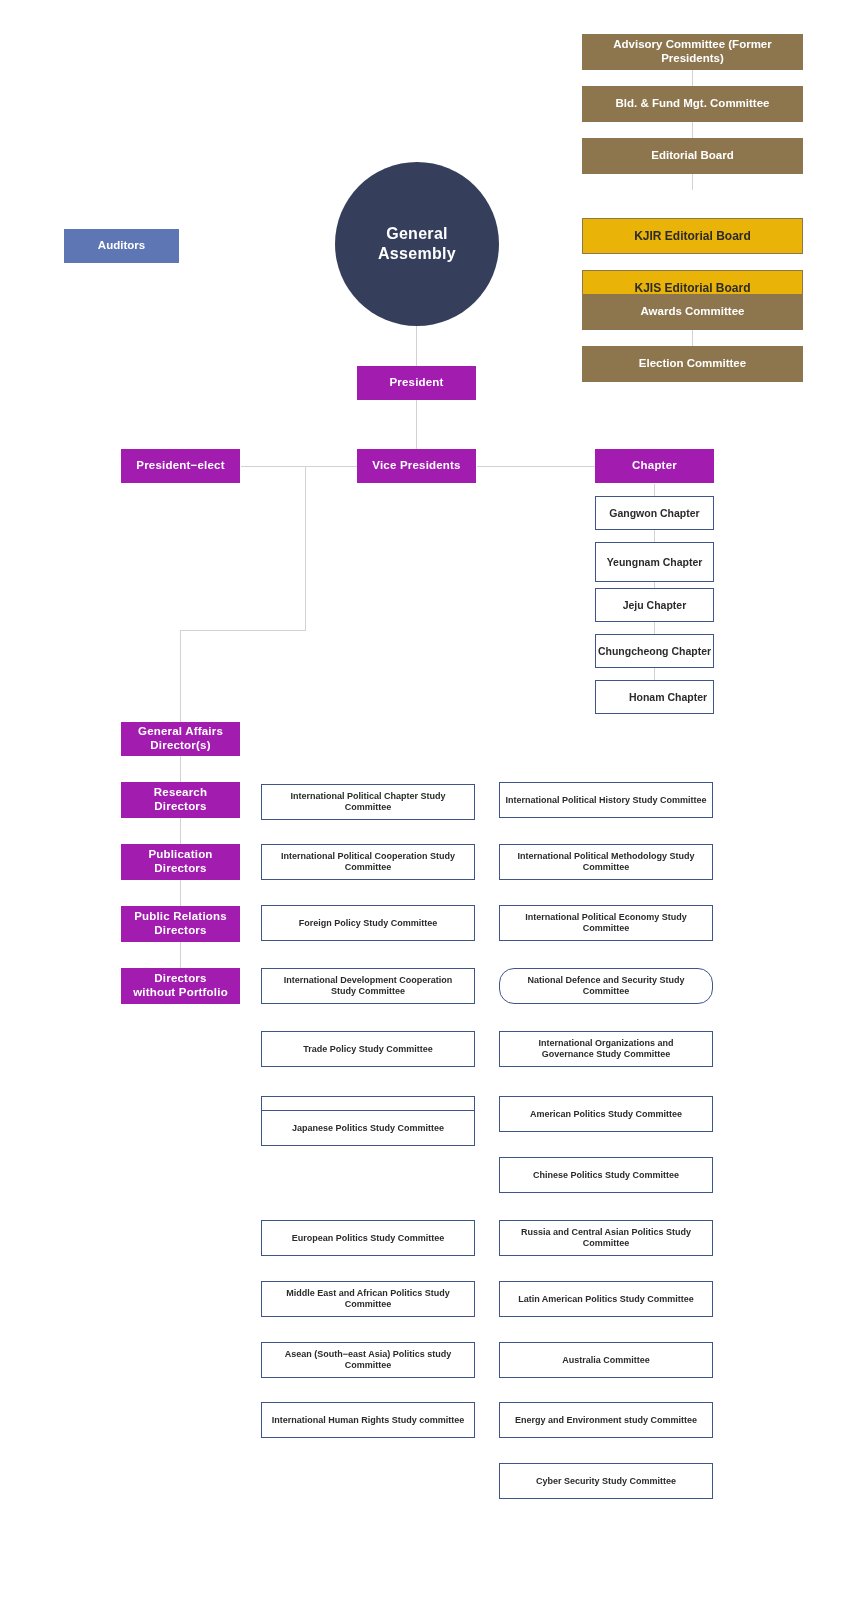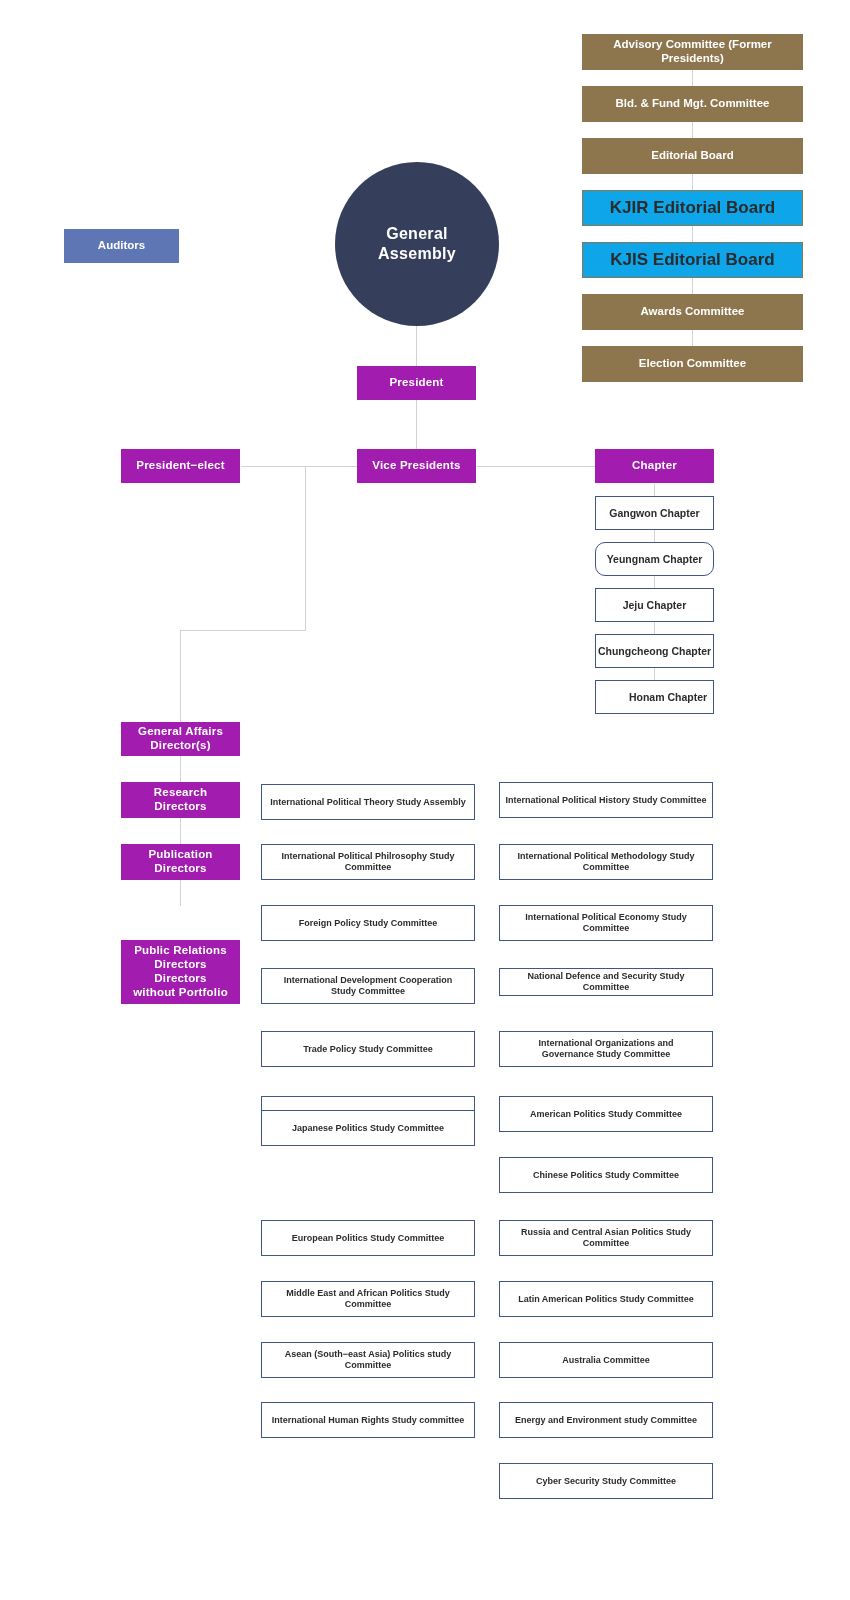--- a/index.html
+++ b/index.html
@@ -54,25 +54,26 @@
   }
   
   .box-brown {
     background: #8d754d;
     color: #ffffff;
     font-size: 11.5px;
     font-weight: bold;
   }
   
   .box-brown-outline {
-    background: #0ea5e9;
+    background: #eab308;
     border: 1.5px solid #8d754d;
     color: #2b2b2b;
-    font-size: 17px;
-    font-weight: bold;
+    font-size: 12px;
+    font-weight: bold;
+    margin-top: 28px;
   }
   
   .box-blue-outline {
     background: #ffffff;
     border: 1.5px solid #3f5488;
     color: #2b2b2b;
     font-size: 10.5px;
     font-weight: bold;
   }
   
@@ -149,53 +150,53 @@
 
   <div class="node box-blue-light" style="left:64px; top:229px; width:115px; height:34px;">Auditors</div>
 
   <div class="node box-blue" style="left:357px; top:366px; width:119px; height:34px;">President</div>
 
   <div class="node box-blue" style="left:121px; top:449px; width:119px; height:34px;">President−elect</div>
   <div class="node box-blue" style="left:357px; top:449px; width:119px; height:34px;">Vice Presidents</div>
   <div class="node box-blue" style="left:595px; top:449px; width:119px; height:34px;">Chapter</div>
 
   <div class="node box-blue-outline" style="left:595px; top:496px; width:119px; height:34px;">Gangwon Chapter</div>
-  <div class="node box-blue-outline" style="left:595px; top:542px; width:119px; height:34px;border-radius:10px;">Yeungnam Chapter</div>
+  <div class="node box-blue-outline" style="left:595px; top:542px; width:119px; height:40px;">Yeungnam Chapter</div>
   <div class="node box-blue-outline" style="left:595px; top:588px; width:119px; height:34px;">Jeju Chapter</div>
   <div class="node box-blue-outline" style="left:595px; top:634px; width:119px; height:34px;text-align:center;">Chungcheong Chapter</div>
   <div class="node box-blue-outline" style="left:595px; top:680px; width:119px; height:34px;padding-left:27px;">Honam Chapter</div>
 
   <div class="node box-blue" style="left:121px; top:722px; width:119px; height:34px;">General Affairs
 Director(s)</div>
   <div class="node box-blue" style="left:121px; top:782px; width:119px; height:36px;">Research
 Directors</div>
   <div class="node box-blue" style="left:121px; top:844px; width:119px; height:36px;">Publication
 Directors</div>
-  <div class="node box-blue" style="left:121px; top:906px; width:119px; height:36px;margin-top:34px;">Public Relations
+  <div class="node box-blue" style="left:121px; top:906px; width:119px; height:36px;">Public Relations
 Directors</div>
   <div class="node box-blue" style="left:121px; top:968px; width:119px; height:36px;">Directors
 without Portfolio</div>
 
-  <div class="node box-committee" style="left:261px; top:784px;  width:214px; height:36px;">International Political Theory Study Assembly</div>
-  <div class="node box-committee" style="left:261px; top:844px;  width:214px; height:36px;">International Political Philrosophy Study Committee</div>
+  <div class="node box-committee" style="left:261px; top:784px;  width:214px; height:36px;">International Political Chapter Study Committee</div>
+  <div class="node box-committee" style="left:261px; top:844px;  width:214px; height:36px;">International Political Cooperation Study Committee</div>
   <div class="node box-committee" style="left:261px; top:905px;  width:214px; height:36px;text-align:center;">Foreign Policy Study Committee</div>
   <div class="node box-committee" style="left:261px; top:968px;  width:214px; height:36px;">International Development Cooperation
 Study Committee</div>
   <div class="node box-committee" style="left:261px; top:1031px; width:214px; height:36px;">Trade Policy Study Committee</div>
   <div class="node box-committee" style="left:261px; top:1096px; width:214px; height:36px;">North korea and Unification Study Committee</div>
   <div class="node box-committee" style="left:261px; top:1110px; width:214px; height:36px;">Japanese Politics Study Committee</div>
   <div class="node box-committee" style="left:261px; top:1220px; width:214px; height:36px;">European Politics Study Committee</div>
   <div class="node box-committee" style="left:261px; top:1281px; width:214px; height:36px;">Middle East and African Politics Study Committee</div>
   <div class="node box-committee" style="left:261px; top:1342px; width:214px; height:36px;">Asean (South−east Asia) Politics study Committee</div>
   <div class="node box-committee" style="left:261px; top:1402px; width:214px; height:36px;">International Human Rights Study committee</div>
 
   <div class="node box-committee" style="left:499px; top:782px;  width:214px; height:36px;">International Political History Study Committee</div>
   <div class="node box-committee" style="left:499px; top:844px;  width:214px; height:36px;">International Political Methodology Study Committee</div>
   <div class="node box-committee" style="left:499px; top:905px;  width:214px; height:36px;">International Political Economy Study Committee</div>
-  <div class="node box-committee" style="left:499px; top:968px;  width:214px; height:28px;">National Defence and Security Study Committee</div>
+  <div class="node box-committee" style="left:499px; top:968px;  width:214px; height:36px;border-radius:15px;">National Defence and Security Study Committee</div>
   <div class="node box-committee" style="left:499px; top:1031px; width:214px; height:36px;">International Organizations and
 Governance Study Committee</div>
   <div class="node box-committee" style="left:499px; top:1096px; width:214px; height:36px;">American Politics Study Committee</div>
   <div class="node box-committee" style="left:499px; top:1157px; width:214px; height:36px;">Chinese Politics Study Committee</div>
   <div class="node box-committee" style="left:499px; top:1220px; width:214px; height:36px;">Russia and Central Asian Politics Study Committee</div>
   <div class="node box-committee" style="left:499px; top:1281px; width:214px; height:36px;">Latin American Politics Study Committee</div>
   <div class="node box-committee" style="left:499px; top:1342px; width:214px; height:36px;">Australia Committee</div>
   <div class="node box-committee" style="left:499px; top:1402px; width:214px; height:36px;">Energy and Environment study Committee</div>
   <div class="node box-committee" style="left:499px; top:1463px; width:214px; height:36px;">Cyber Security Study Committee</div>
 

